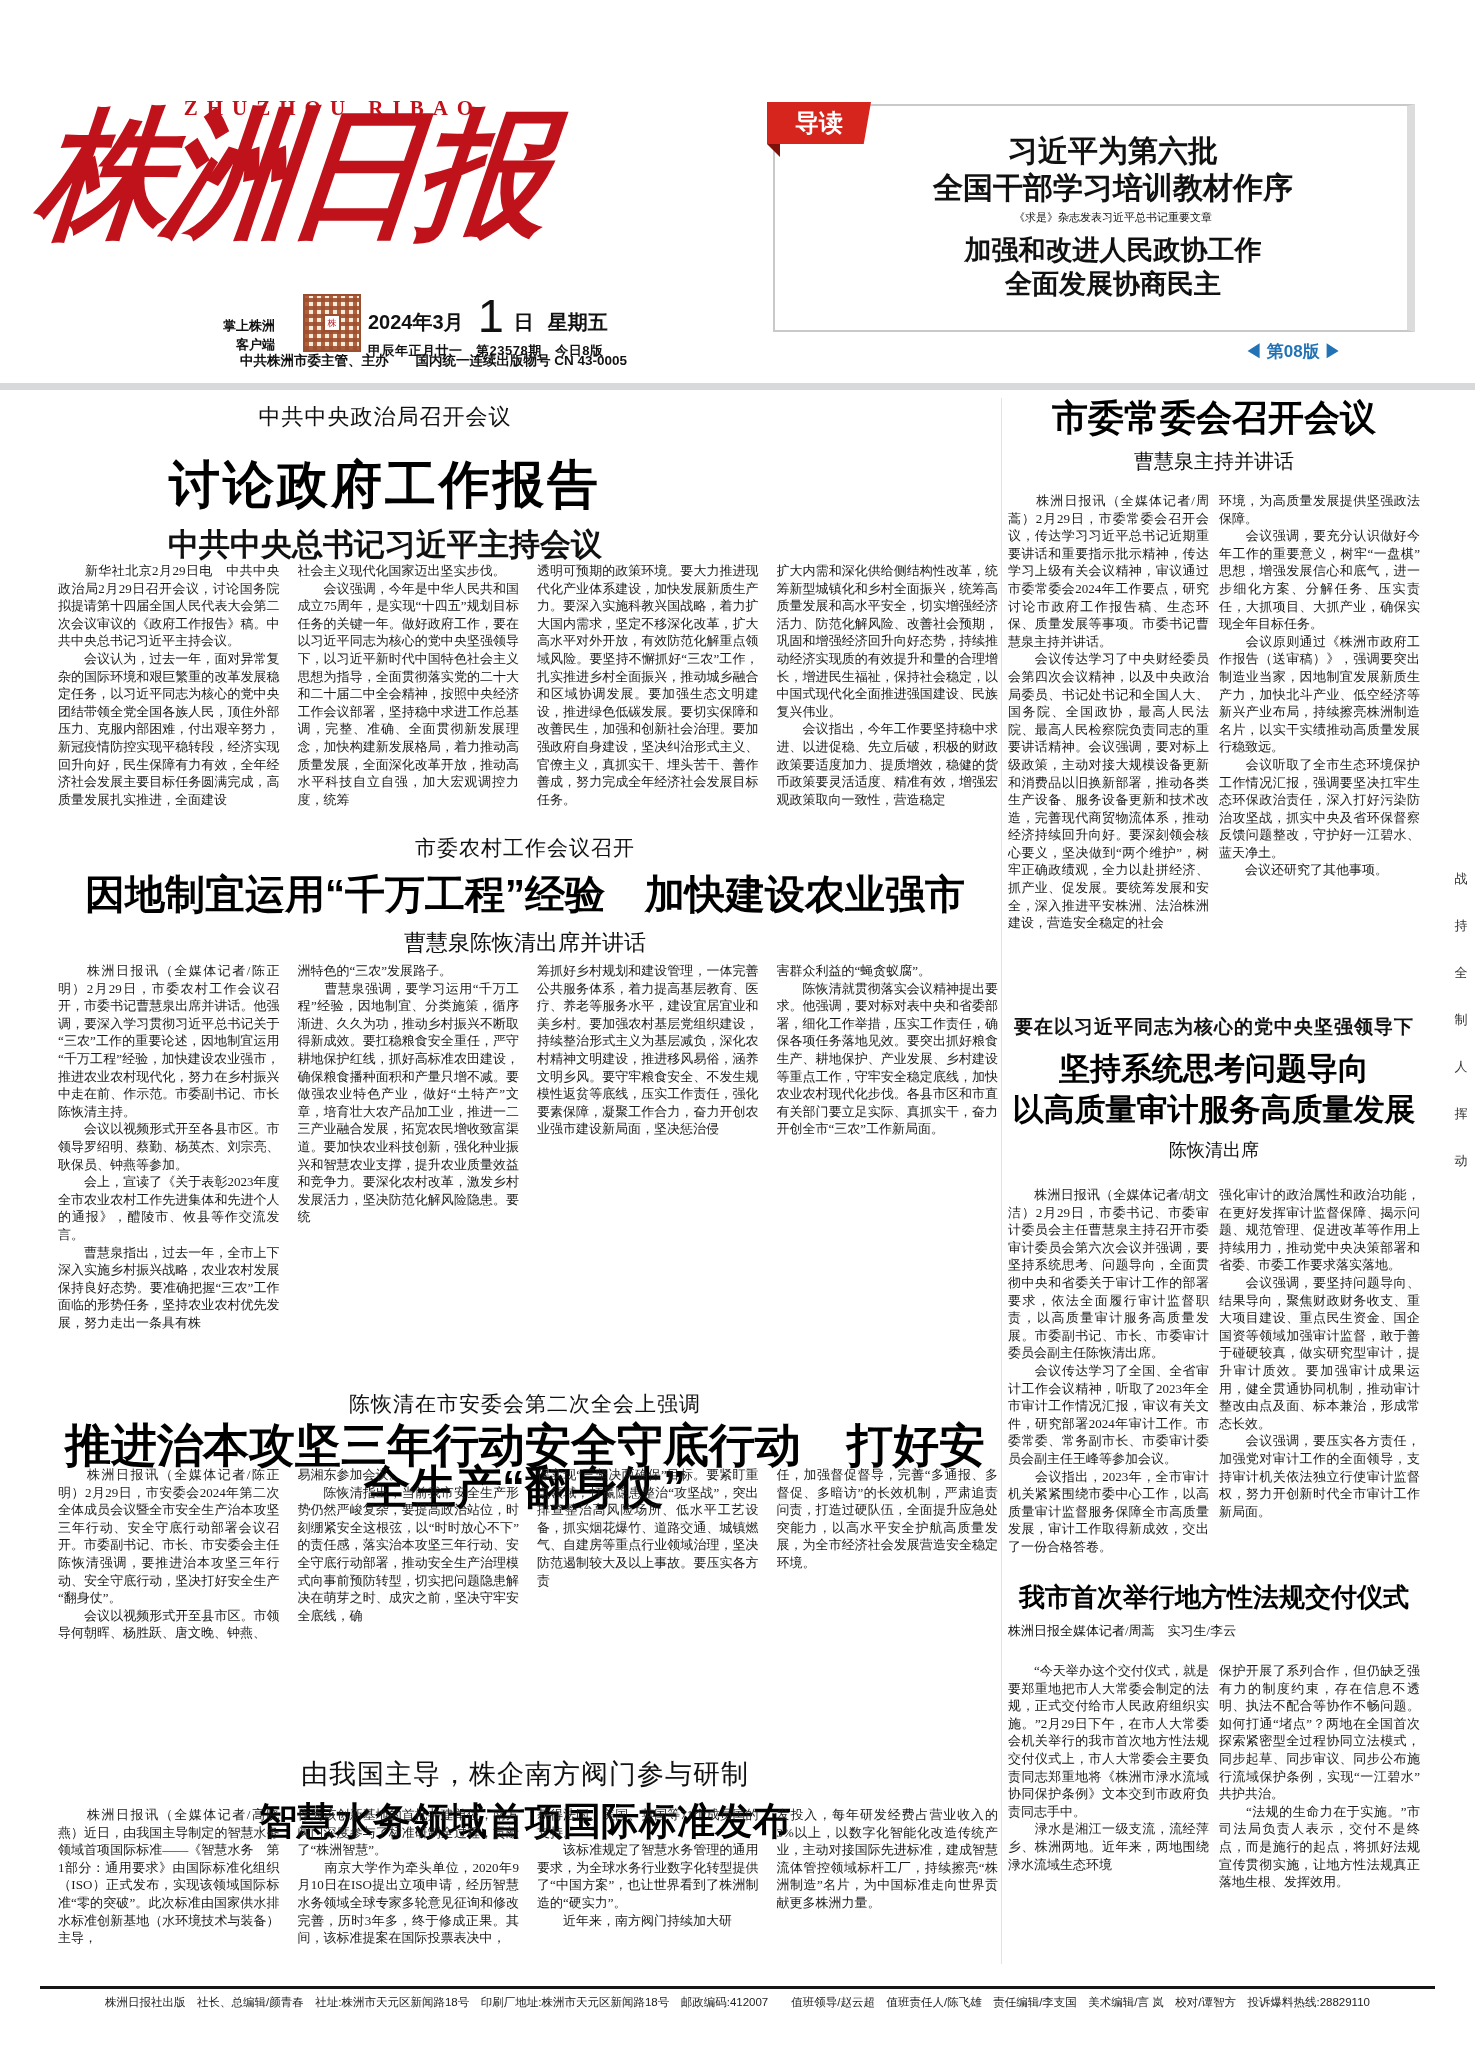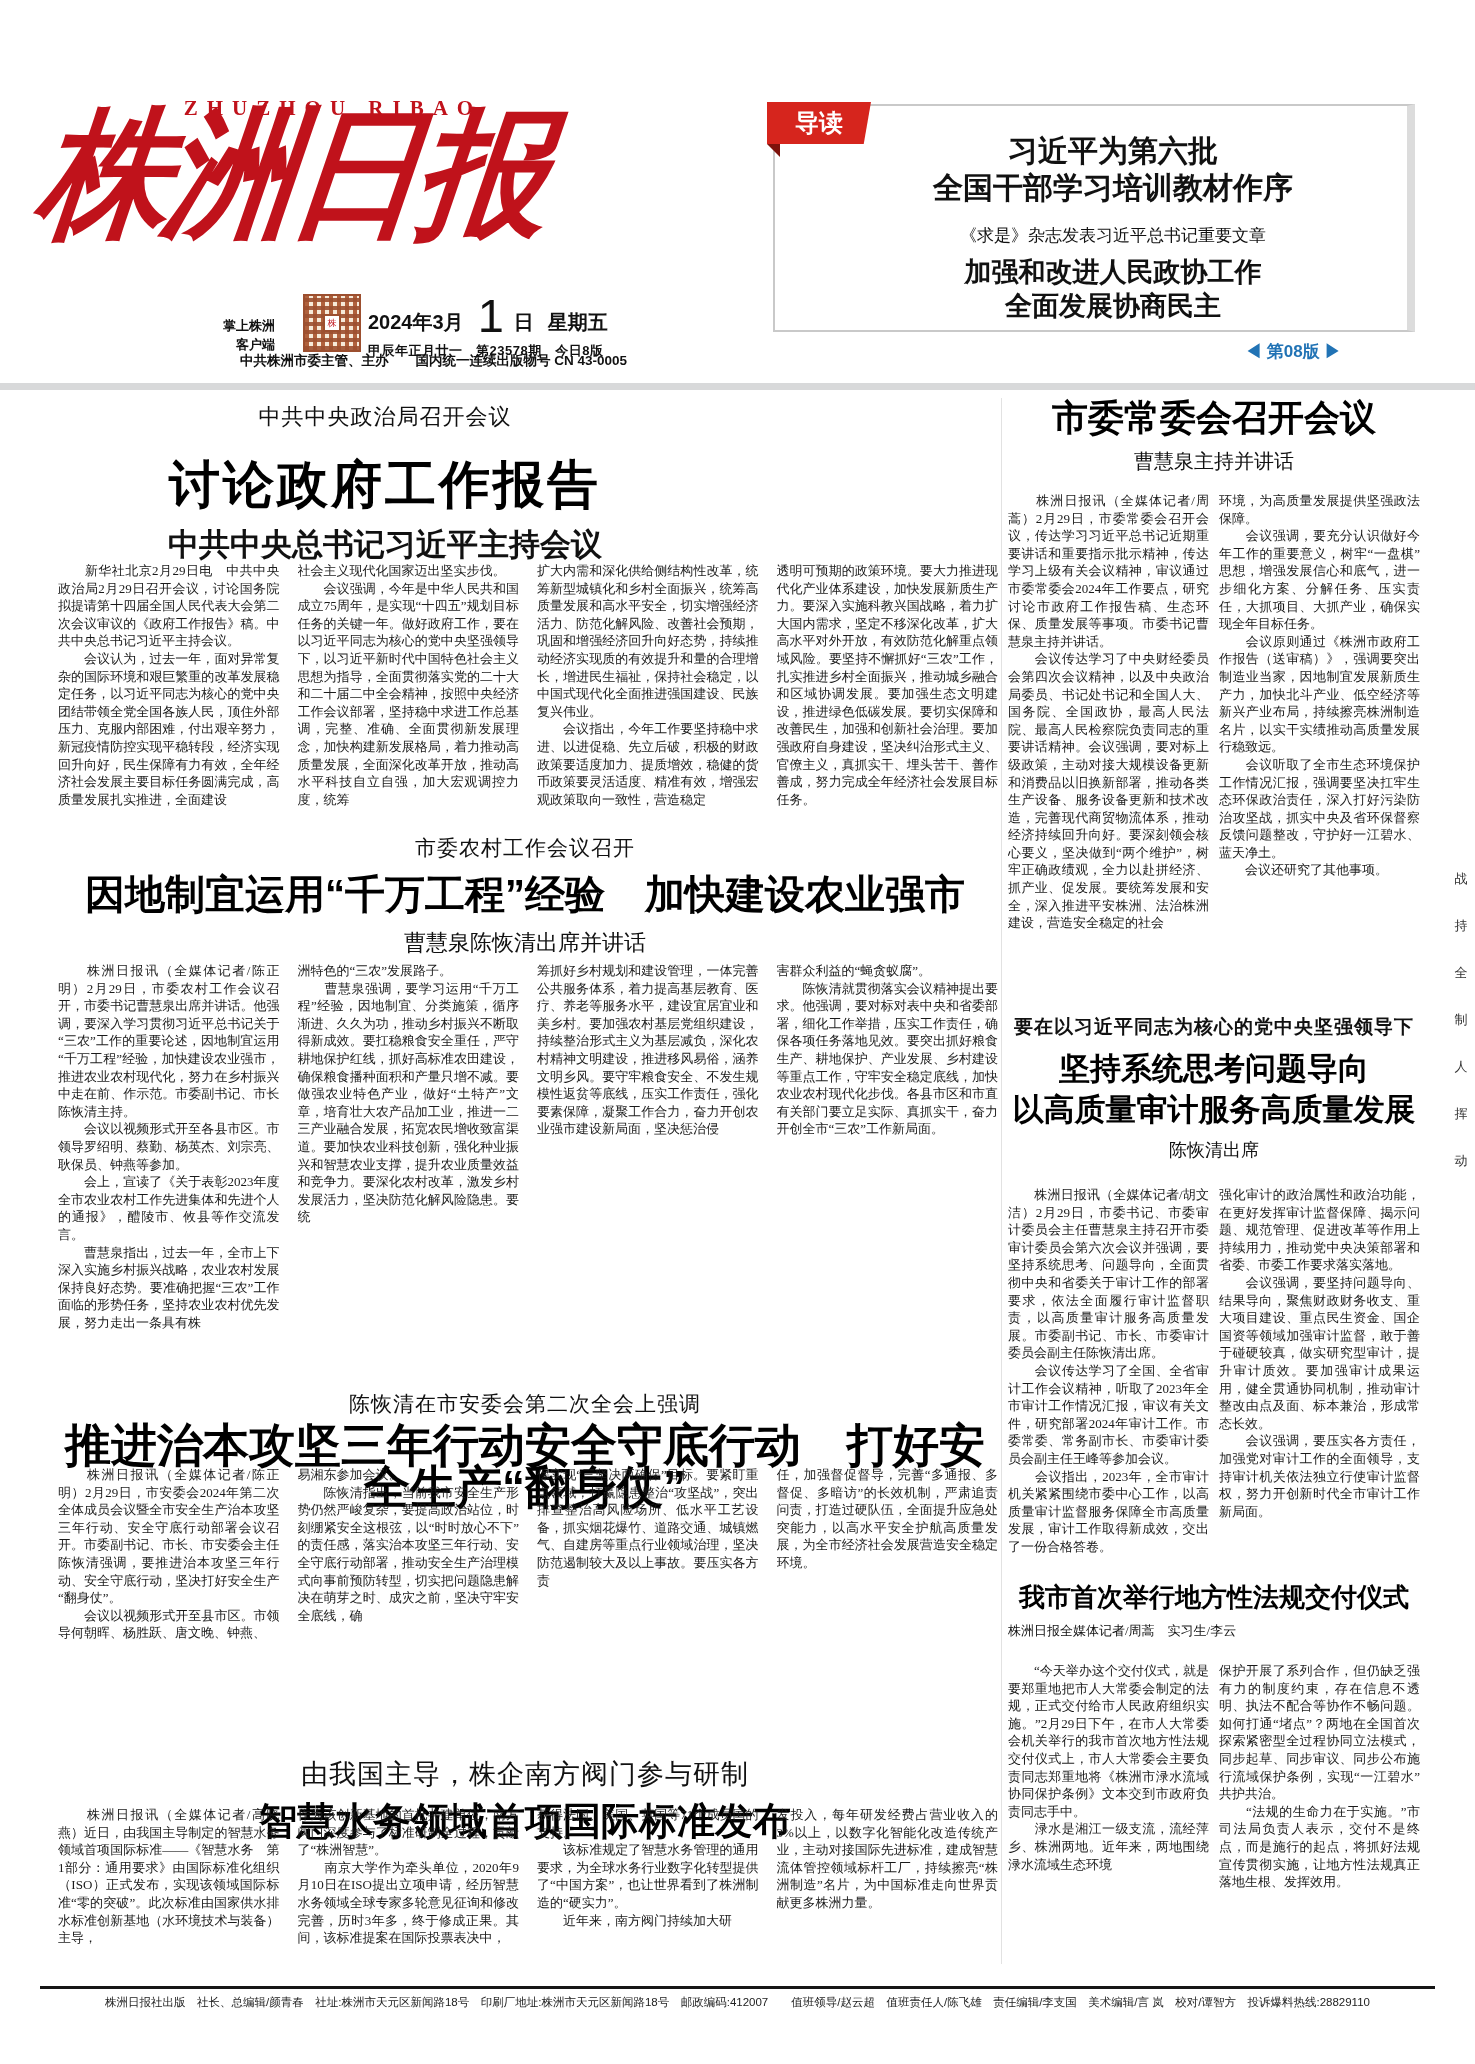--- a/index.html
+++ b/index.html
@@ -32,21 +32,21 @@
   
   .daodu{left:773px;top:104px;width:642px;height:228px;background:#fff;
          border:2px solid #c9c9c9;border-right:8px solid #dcdcdc;text-align:center;
          font-family:"Liberation Sans",sans-serif;padding-left:44px;}
   .ribbon{position:absolute;left:-8px;top:-4px;width:104px;height:42px;background:#d6251d;
           color:#fff;font-size:24px;font-weight:700;line-height:42px;text-align:center;
           clip-path:polygon(0 0,100% 0,93% 100%,0 100%);}
   .ribbon-fold{position:absolute;left:-8px;top:38px;width:0;height:0;
                border-top:13px solid #7e120b;border-left:13px solid transparent;}
   .daodu-h1{margin-top:26px;font-size:30px;font-weight:700;line-height:37px;white-space:pre-line;}
-  .daodu-kicker{margin-top:18px;font-size:17px;}
+  .daodu-kicker{margin-top:4px;font-size:11px;}
   .daodu-h2{margin-top:8px;font-size:27px;font-weight:700;line-height:34px;white-space:pre-line;}
   .page-ref{left:1245px;top:340px;width:170px;color:#2173b5;font-size:17px;font-weight:700;
             font-family:"Liberation Sans",sans-serif;text-align:left;}
   
   .art-head{text-align:center;font-family:"Liberation Sans",sans-serif;}
   .kicker{font-size:21px;letter-spacing:1px;}
   .headline{font-weight:700;color:#000;}
   .subhead{font-weight:400;}
   .cols{display:flex;gap:18px;overflow:hidden;}
   .col{flex:1;font-size:13px;line-height:17.6px;text-align:justify;white-space:pre-wrap;
@@ -139,23 +139,23 @@
     <div class="abs art-head a1-head" data-name="article-politburo-head">
       <div class="kicker a1-k" data-name="article-kicker">中共中央政治局召开会议</div>
       <div class="headline a1-h" data-name="article-headline">讨论政府工作报告</div>
       <div class="subhead a1-s" data-name="article-subhead">中共中央总书记习近平主持会议</div>
     </div>
     <div class="abs cols a1-body" data-name="article-politburo-body">
       <div class="col" data-name="body-column">　　新华社北京2月29日电　中共中央政治局2月29日召开会议，讨论国务院拟提请第十四届全国人民代表大会第二次会议审议的《政府工作报告》稿。中共中央总书记习近平主持会议。
 　　会议认为，过去一年，面对异常复杂的国际环境和艰巨繁重的改革发展稳定任务，以习近平同志为核心的党中央团结带领全党全国各族人民，顶住外部压力、克服内部困难，付出艰辛努力，新冠疫情防控实现平稳转段，经济实现回升向好，民生保障有力有效，全年经济社会发展主要目标任务圆满完成，高质量发展扎实推进，全面建设</div>
       <div class="col" data-name="body-column">社会主义现代化国家迈出坚实步伐。
 　　会议强调，今年是中华人民共和国成立75周年，是实现“十四五”规划目标任务的关键一年。做好政府工作，要在以习近平同志为核心的党中央坚强领导下，以习近平新时代中国特色社会主义思想为指导，全面贯彻落实党的二十大和二十届二中全会精神，按照中央经济工作会议部署，坚持稳中求进工作总基调，完整、准确、全面贯彻新发展理念，加快构建新发展格局，着力推动高质量发展，全面深化改革开放，推动高水平科技自立自强，加大宏观调控力度，统筹</div>
+      <div class="col" data-name="body-column">透明可预期的政策环境。要大力推进现代化产业体系建设，加快发展新质生产力。要深入实施科教兴国战略，着力扩大国内需求，坚定不移深化改革，扩大高水平对外开放，有效防范化解重点领域风险。要坚持不懈抓好“三农”工作，扎实推进乡村全面振兴，推动城乡融合和区域协调发展。要加强生态文明建设，推进绿色低碳发展。要切实保障和改善民生，加强和创新社会治理。要加强政府自身建设，坚决纠治形式主义、官僚主义，真抓实干、埋头苦干、善作善成，努力完成全年经济社会发展目标任务。</div>
       <div class="col" data-name="body-column">扩大内需和深化供给侧结构性改革，统筹新型城镇化和乡村全面振兴，统筹高质量发展和高水平安全，切实增强经济活力、防范化解风险、改善社会预期，巩固和增强经济回升向好态势，持续推动经济实现质的有效提升和量的合理增长，增进民生福祉，保持社会稳定，以中国式现代化全面推进强国建设、民族复兴伟业。
 　　会议指出，今年工作要坚持稳中求进、以进促稳、先立后破，积极的财政政策要适度加力、提质增效，稳健的货币政策要灵活适度、精准有效，增强宏观政策取向一致性，营造稳定</div>
-      <div class="col" data-name="body-column">透明可预期的政策环境。要大力推进现代化产业体系建设，加快发展新质生产力。要深入实施科教兴国战略，着力扩大国内需求，坚定不移深化改革，扩大高水平对外开放，有效防范化解重点领域风险。要坚持不懈抓好“三农”工作，扎实推进乡村全面振兴，推动城乡融合和区域协调发展。要加强生态文明建设，推进绿色低碳发展。要切实保障和改善民生，加强和创新社会治理。要加强政府自身建设，坚决纠治形式主义、官僚主义，真抓实干、埋头苦干、善作善成，努力完成全年经济社会发展目标任务。</div>
     </div>
   </section>
 
   <section data-name="article-rural-work">
     <div class="abs art-head a3-head" data-name="article-rural-head">
       <div class="kicker" data-name="article-kicker">市委农村工作会议召开</div>
       <div class="headline a3-h" data-name="article-headline">因地制宜运用“千万工程”经验　加快建设农业强市</div>
       <div class="subhead a3-s" data-name="article-subhead">曹慧泉陈恢清出席并讲话</div>
     </div>
     <div class="abs cols a3-body" data-name="article-rural-body">

